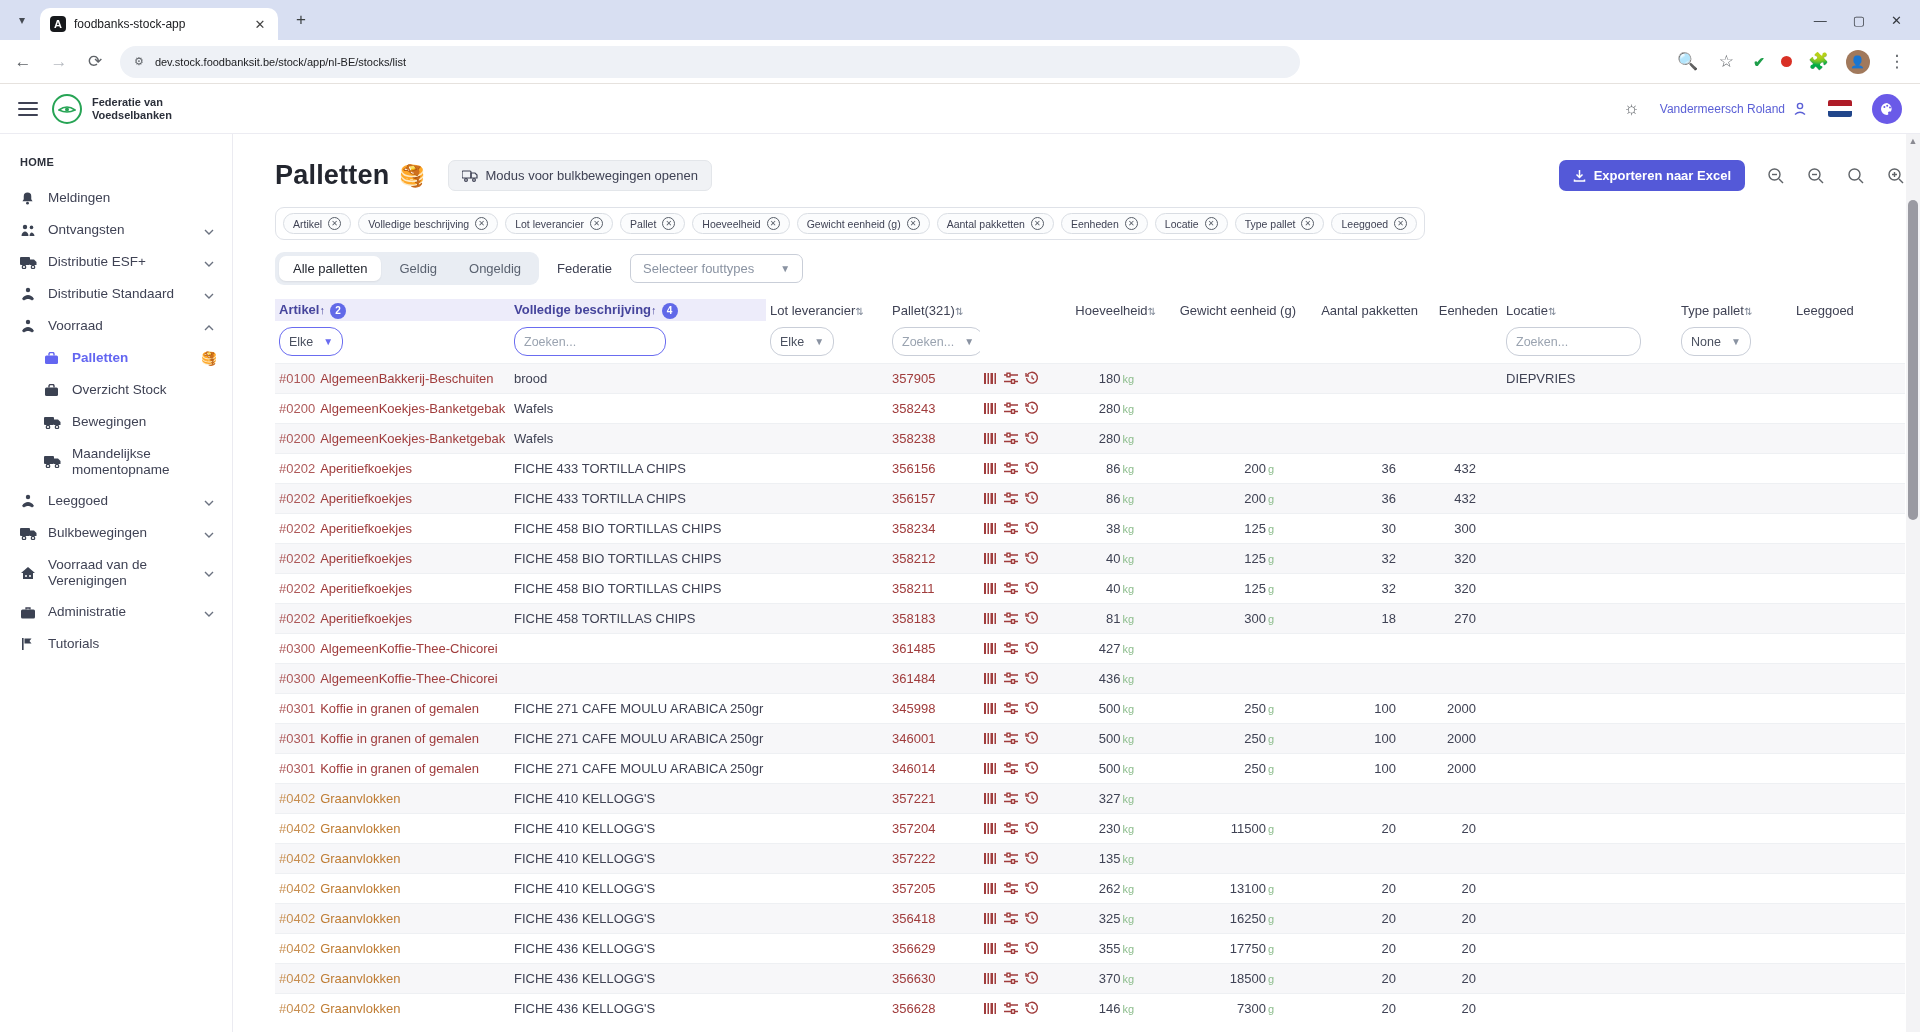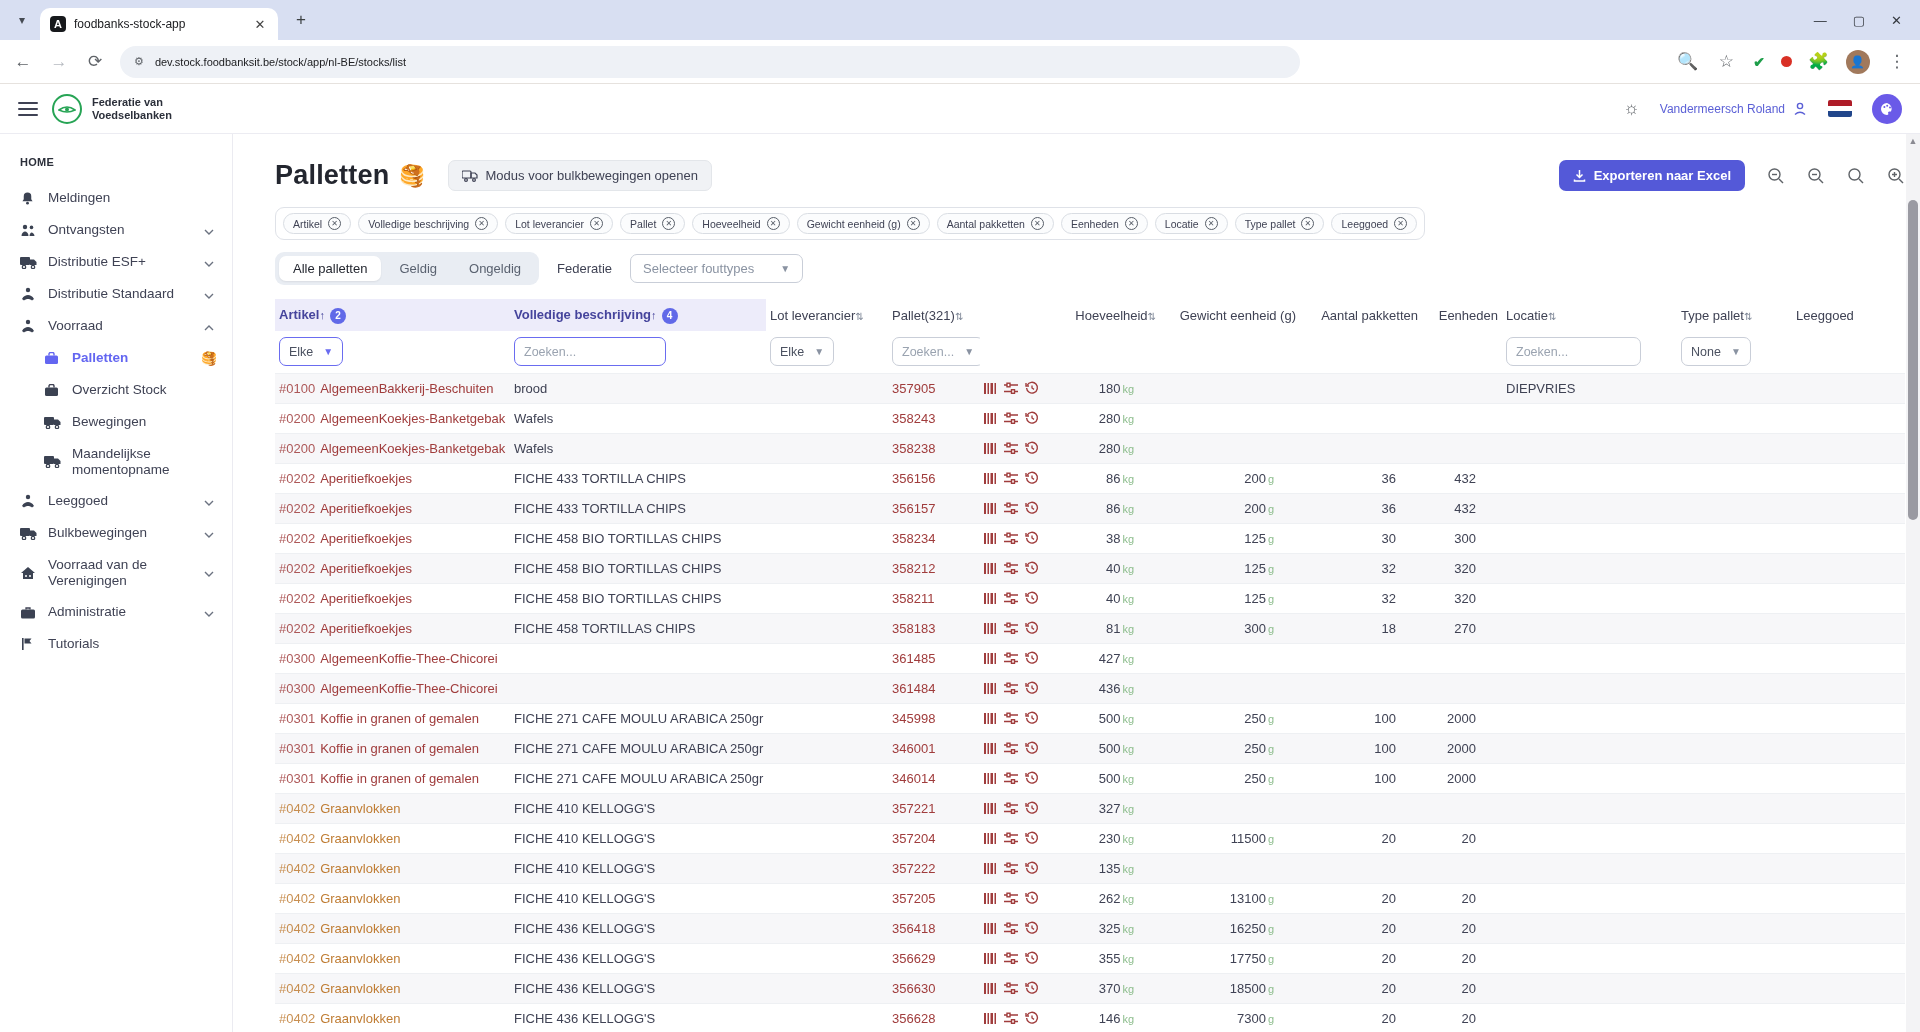--- a/index.html
+++ b/index.html
@@ -73,27 +73,27 @@
   .seg { background:#e9edf3; border-radius:9px; padding:4px; display:inline-flex; gap:4px; }
   .seg .seg-tab { padding:5px 14px; font-size:13px; color:#5a6270; border-radius:7px; }
   .seg .seg-tab.on { background:#fff; color:#23262f; box-shadow:0 1px 2px rgba(0,0,0,.07); }
   .fouttypes-lbl { font-size:13px; color:#3f4254; }
   .ft-select { border:1px solid #c9ced8; border-radius:7px; padding:6px 12px; font-size:13px; color:#8a93a2; display:inline-flex; gap:26px; align-items:center; }
   .chevron-glyph { font-size:10px; color:#8a93a2; }
 
   
   table { border-collapse:collapse; table-layout:fixed; width:1630px; margin-top:14px; }
   th, td { font-weight:normal; text-align:left; font-size:13px; padding:0 4px; overflow:hidden; white-space:nowrap; }
-  thead th { height:32px; vertical-align:middle; color:#3f4254; }
+  thead th { height:22px; vertical-align:middle; color:#3f4254; }
   thead th.sorted { background:#edecfa; color:#45449c; font-weight:bold; }
   .sort-both { font-size:10px; color:#7b8494; }
   .sort-up { font-size:11px; }
   .hdr-badge { display:inline-block; min-width:16px; height:16px; background:#6169e8; color:#fff; border-radius:50%; font-size:10px; line-height:16px; text-align:center; font-weight:bold; margin-left:5px; }
   tr.filter-row td { height:42px; vertical-align:middle; }
-  .fc { border:1px solid #c9ced8; border-radius:7px; background:#fff; height:29px; display:inline-flex; align-items:center; padding:0 9px; font-size:12.5px; color:#4b5160; gap:10px; }
+  .fc { border:1px solid #c9ced8; border-radius:13px; background:#fff; height:29px; display:inline-flex; align-items:center; padding:0 9px; font-size:12.5px; color:#4b5160; gap:10px; }
   .fc.purple { border:1.5px solid #6a6cf0; }
   .fc .ph { color:#9aa3b0; }
   .fc input { border:none; outline:none; font-size:12.5px; width:100%; background:transparent; color:#3f4254; }
   .fc input::placeholder { color:#9aa3b0; }
   .fc.inputbox { width:152px; }
   .fc.inputbox-sm { width:135px; }
   tbody tr { border-top:1px solid #eef0f3; height:30px; }
   tbody tr.alt { background:#f7f7f9; }
   td.num { text-align:right; }
   .maroon { color:#a03c3c; }

